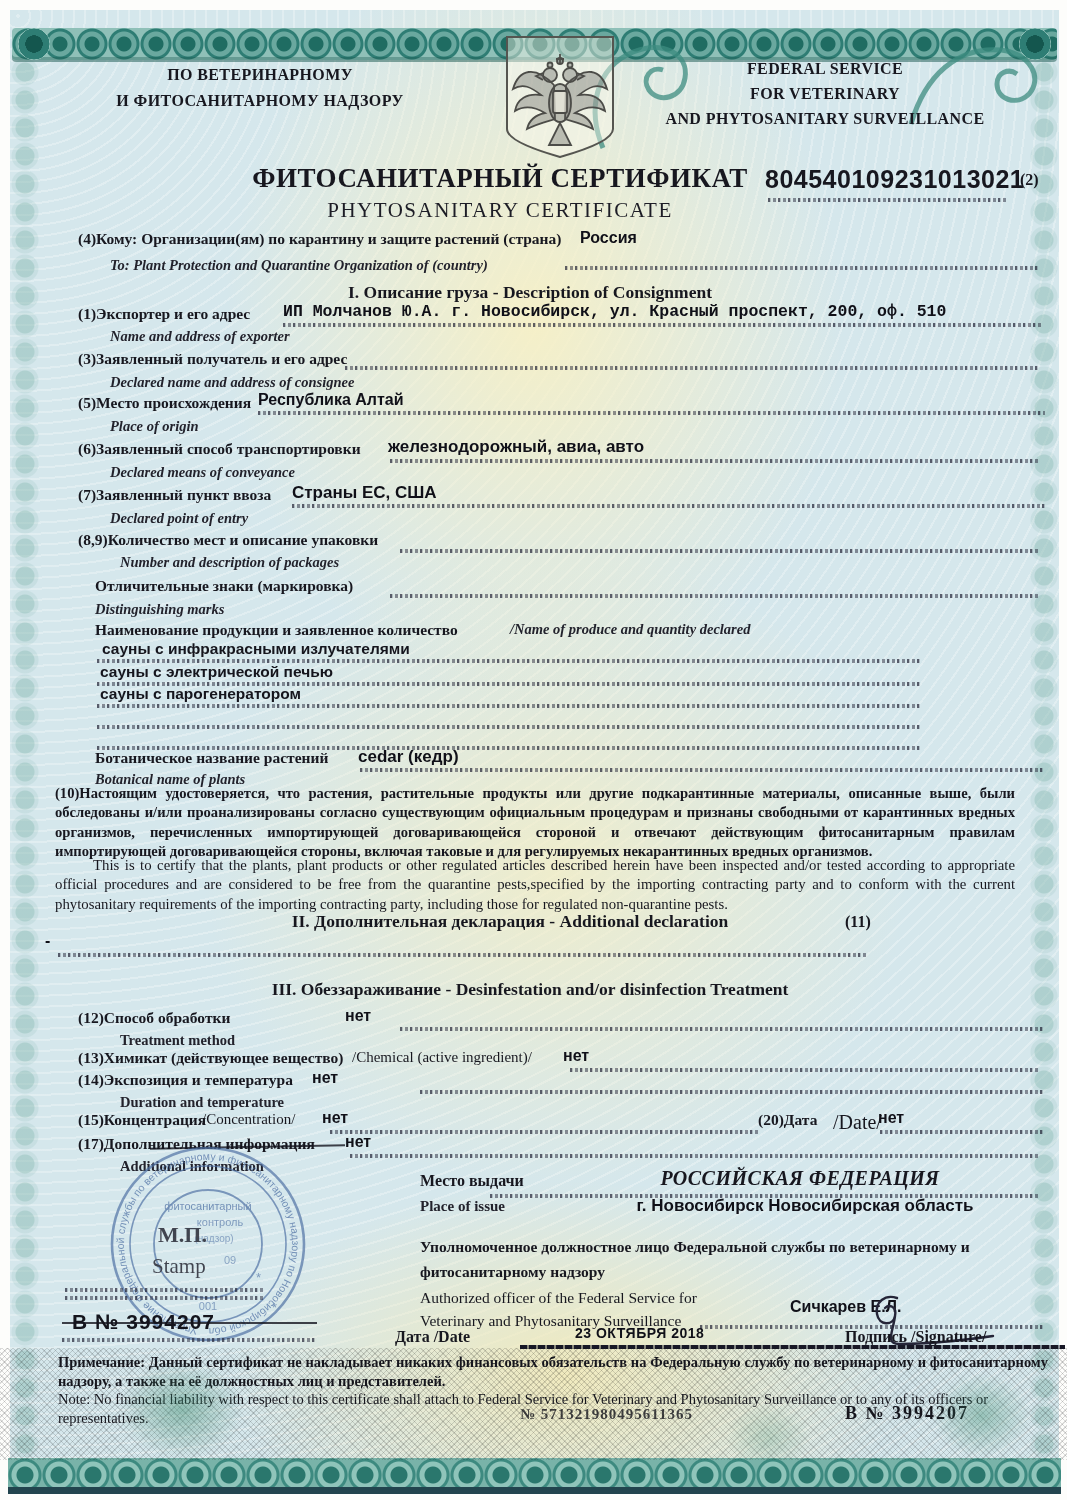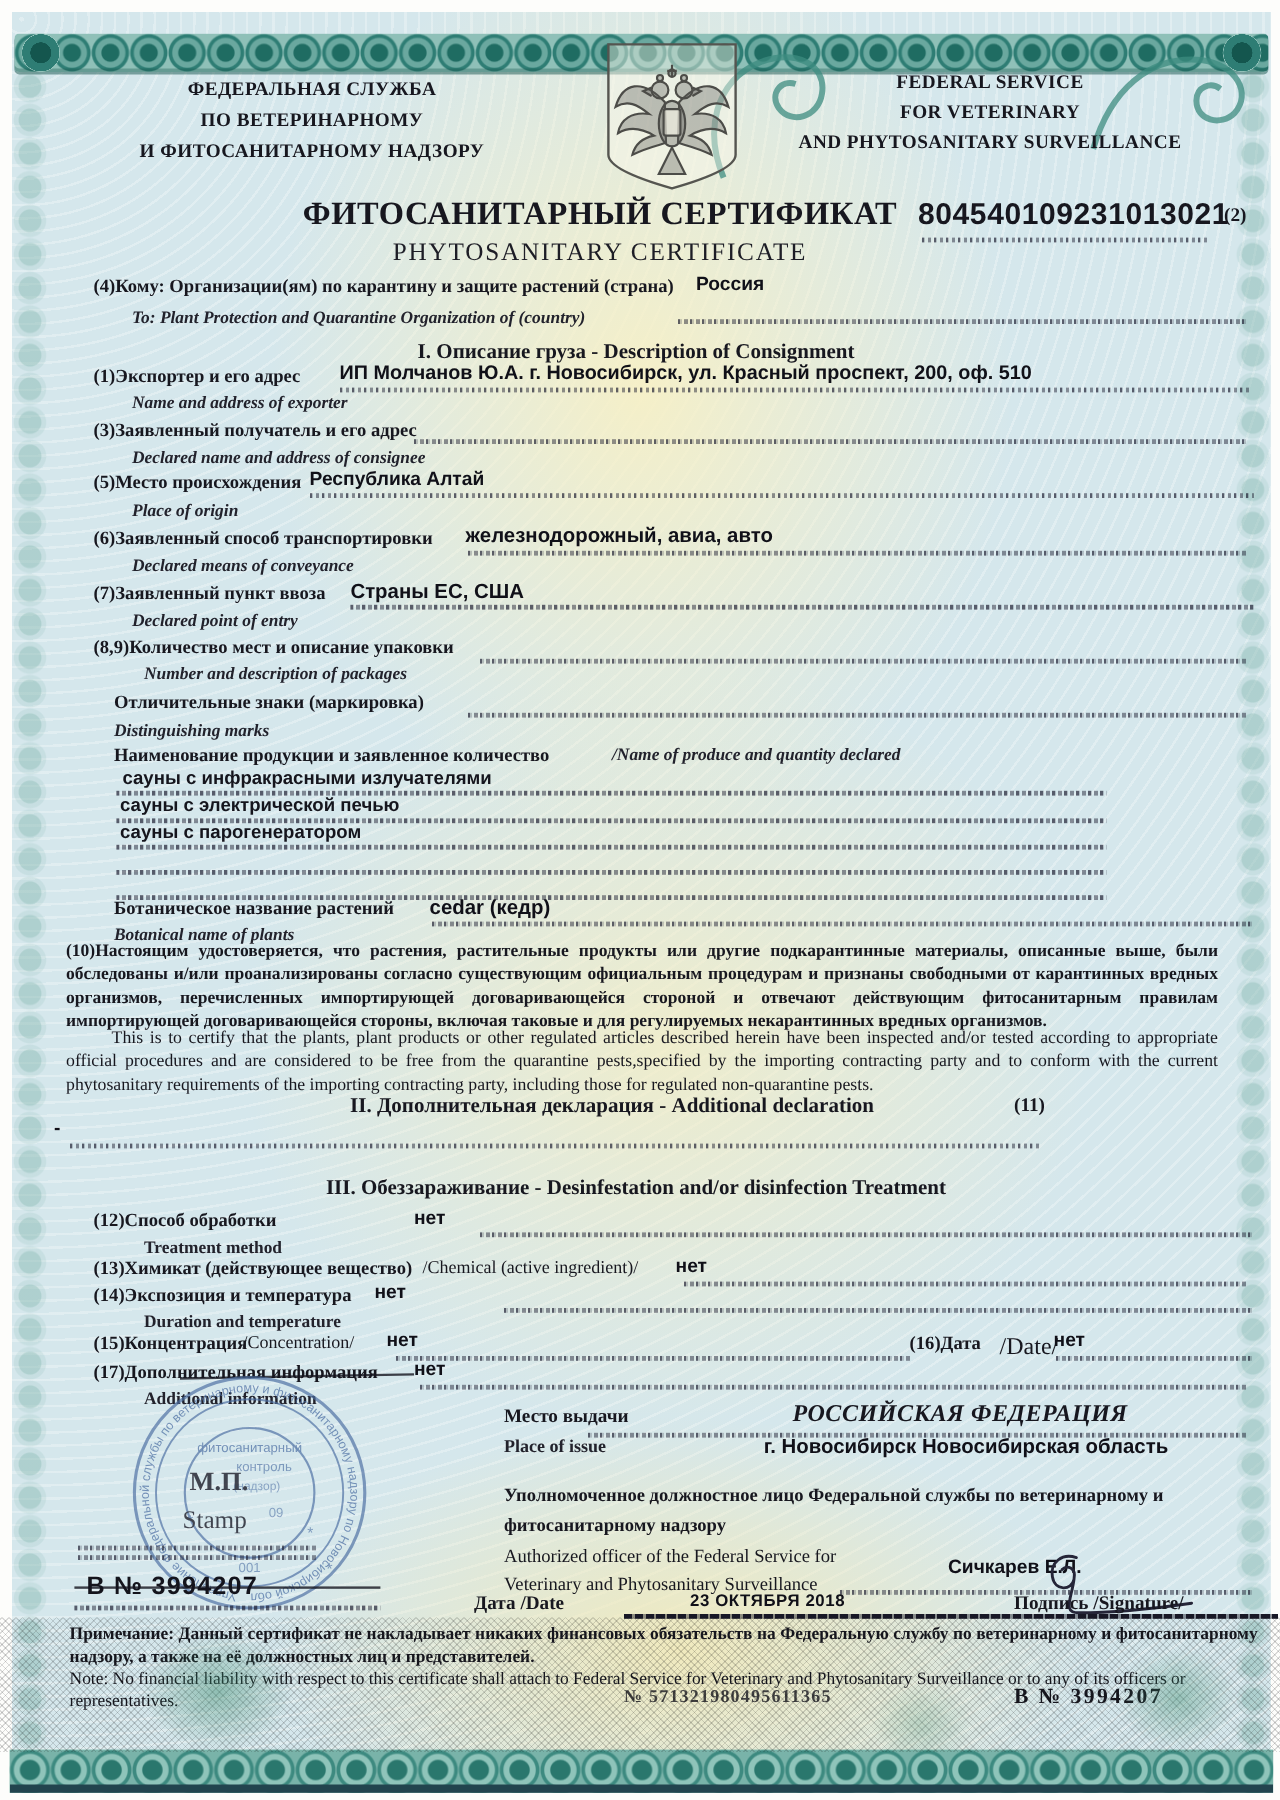--- a/index.html
+++ b/index.html
@@ -89,21 +89,20 @@
         <path d="M80,40 l7,3 -7,4"></path>
       <path d="M59,26 h8 M63,21 v10" fill="none"></path>
       <circle cx="53" cy="32" r="2.5"></circle>
         <circle cx="73" cy="32" r="2.5"></circle>
         <circle cx="63" cy="28" r="3"></circle>
       <rect x="56" y="58" width="14" height="22" rx="2" fill="rgba(250,248,235,.6)"></rect>
     </g>
   </svg>
 
   <div class="abs org ctr" style="left:60px;top:62px;width:400px;">
-    <div>ФЕДЕРАЛЬНАЯ СЛУЖБА</div>
     <div>ПО ВЕТЕРИНАРНОМУ</div>
     <div>И ФИТОСАНИТАРНОМУ НАДЗОРУ</div>
   </div>
   <div class="abs org ctr" style="left:625px;top:56px;width:400px;line-height:25px;">
     <div>FEDERAL SERVICE</div>
     <div>FOR VETERINARY</div>
     <div>AND PHYTOSANITARY SURVEILLANCE</div>
   </div>
   <div class="abs h1ru ctr" style="left:250px;top:163px;width:500px;">ФИТОСАНИТАРНЫЙ СЕРТИФИКАТ</div>
   <div class="abs certno" style="left:765px;top:165px;">804540109231013021</div>
@@ -112,21 +111,21 @@
   <div class="abs h1en ctr" style="left:250px;top:198px;width:500px;">PHYTOSANITARY CERTIFICATE</div>
 
   <div class="abs lbl" style="left:78px;top:230px;">(4)Кому: Организации(ям) по карантину и защите растений (страна)</div>
   <div class="abs val" style="left:580px;top:229px;">Россия</div>
   <div class="abs sub" style="left:110px;top:257px;">To:  Plant Protection and Quarantine Organization of  (country)</div>
   <div class="ml" style="left:565px;top:266px;width:475px;"></div>
 
   <div class="abs sect ctr" style="left:200px;top:282px;width:660px;">I. Описание груза - Description of Consignment</div>
 
   <div class="abs lbl" style="left:78px;top:305px;">(1)Экспортер и его адрес</div>
-  <div class="abs val" style="left:283px;top:302px;font-size:16.5px;">ИП Молчанов Ю.А. г. Новосибирск, ул. Красный проспект, 200, оф. 510</div>
+  <div class="abs val" style="left:283px;top:302px;font-size:16.5px;font-family:Liberation Mono, monospace;">ИП Молчанов Ю.А. г. Новосибирск, ул. Красный проспект, 200, оф. 510</div>
   <div class="ml" style="left:283px;top:323px;width:760px;"></div>
   <div class="abs sub" style="left:110px;top:328px;">Name and address of exporter</div>
 
   <div class="abs lbl" style="left:78px;top:350px;">(3)Заявленный получатель и его адрес</div>
   <div class="ml" style="left:345px;top:366px;width:695px;"></div>
   <div class="abs sub" style="left:110px;top:374px;">Declared name and address of consignee</div>
 
   <div class="abs lbl" style="left:78px;top:394px;">(5)Место происхождения</div>
   <div class="abs val" style="left:258px;top:391px;">Республика Алтай</div>
   <div class="ml" style="left:258px;top:411px;width:787px;"></div>
@@ -188,21 +187,21 @@
 
   <div class="abs lbl" style="left:78px;top:1071px;">(14)Экспозиция и температура</div>
   <div class="abs val" style="left:312px;top:1069px;">нет</div>
   <div class="ml" style="left:420px;top:1090px;width:625px;"></div>
   <div class="abs sub" style="left:120px;top:1094px;font-style:normal;">Duration and temperature</div>
 
   <div class="abs lbl" style="left:78px;top:1111px;">(15)Концентрация</div>
   <div class="abs" style="left:202px;top:1111px;font-size:15px;white-space:nowrap;">/Concentration/</div>
   <div class="abs val" style="left:322px;top:1109px;">нет</div>
   <div class="ml" style="left:330px;top:1130px;width:430px;"></div>
-  <div class="abs lbl" style="left:758px;top:1111px;">(16)Дата</div>
+  <div class="abs lbl" style="left:758px;top:1111px;">(20)Дата</div>
   <div class="abs" style="left:833px;top:1111px;font-size:20px;white-space:nowrap;">/Date/</div>
   <div class="abs val" style="left:878px;top:1109px;">нет</div>
   <div class="ml" style="left:880px;top:1130px;width:165px;"></div>
 
   <div class="abs lbl" style="left:78px;top:1135px;">(17)Дополнительная информация</div>
   <div class="abs val" style="left:345px;top:1133px;">нет</div>
   <div class="strike" style="left:150px;top:1146px;width:195px;transform:rotate(-1deg);"></div>
   <div class="ml" style="left:350px;top:1154px;width:690px;"></div>
   <div class="abs sub" style="left:120px;top:1158px;font-style:normal;">Additional information</div>
 

